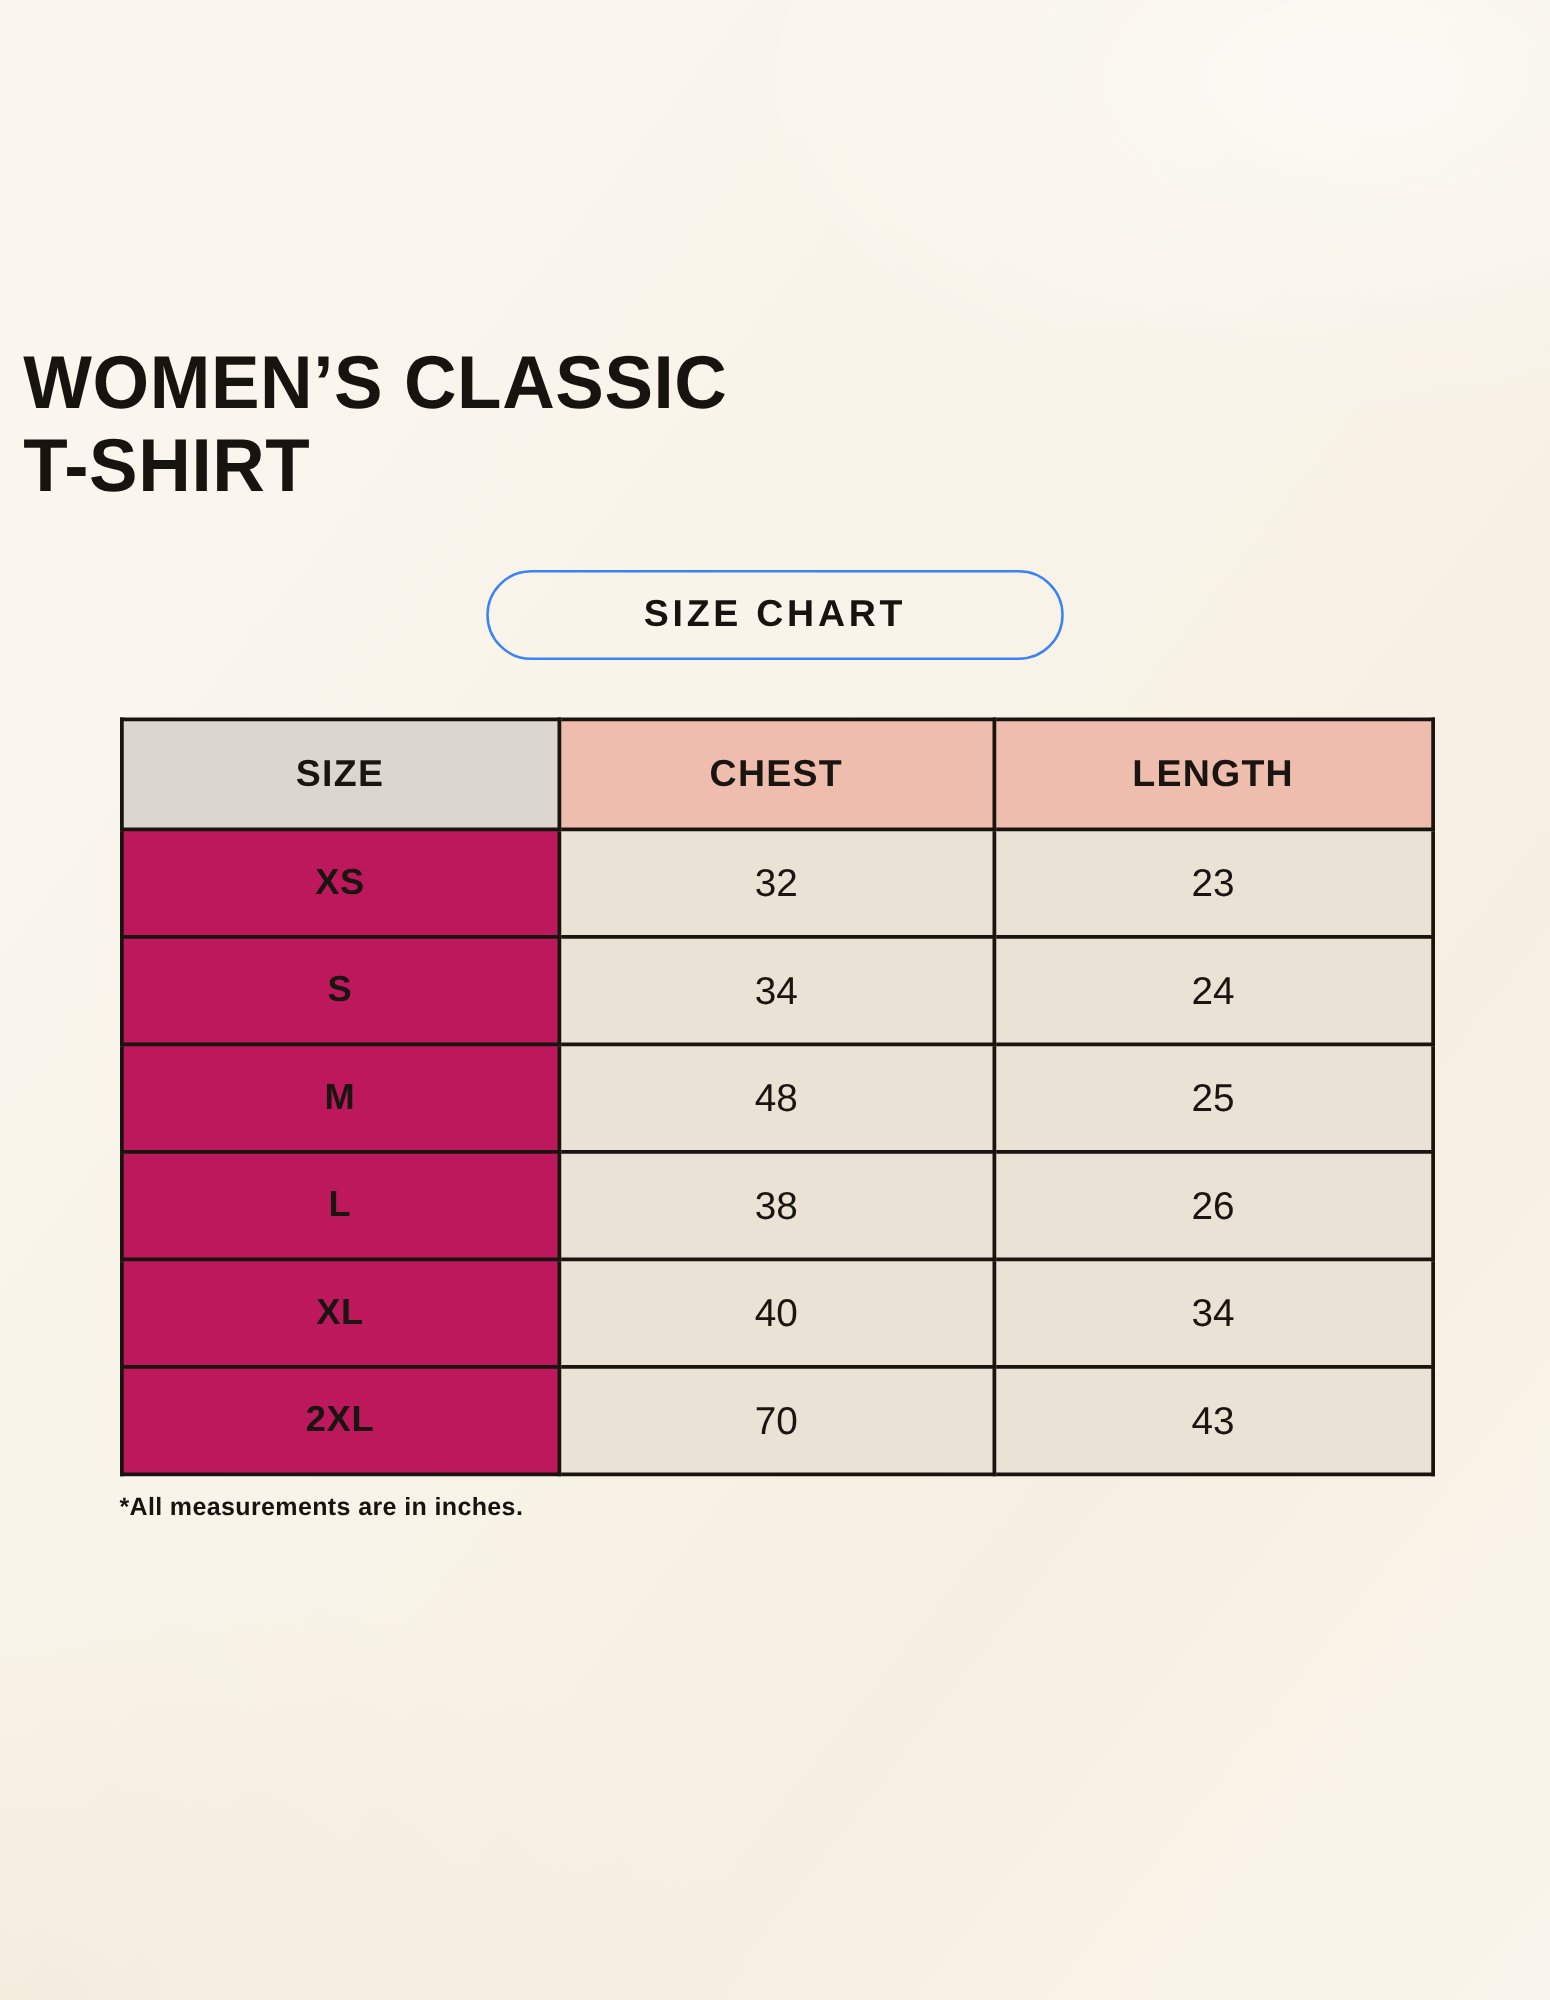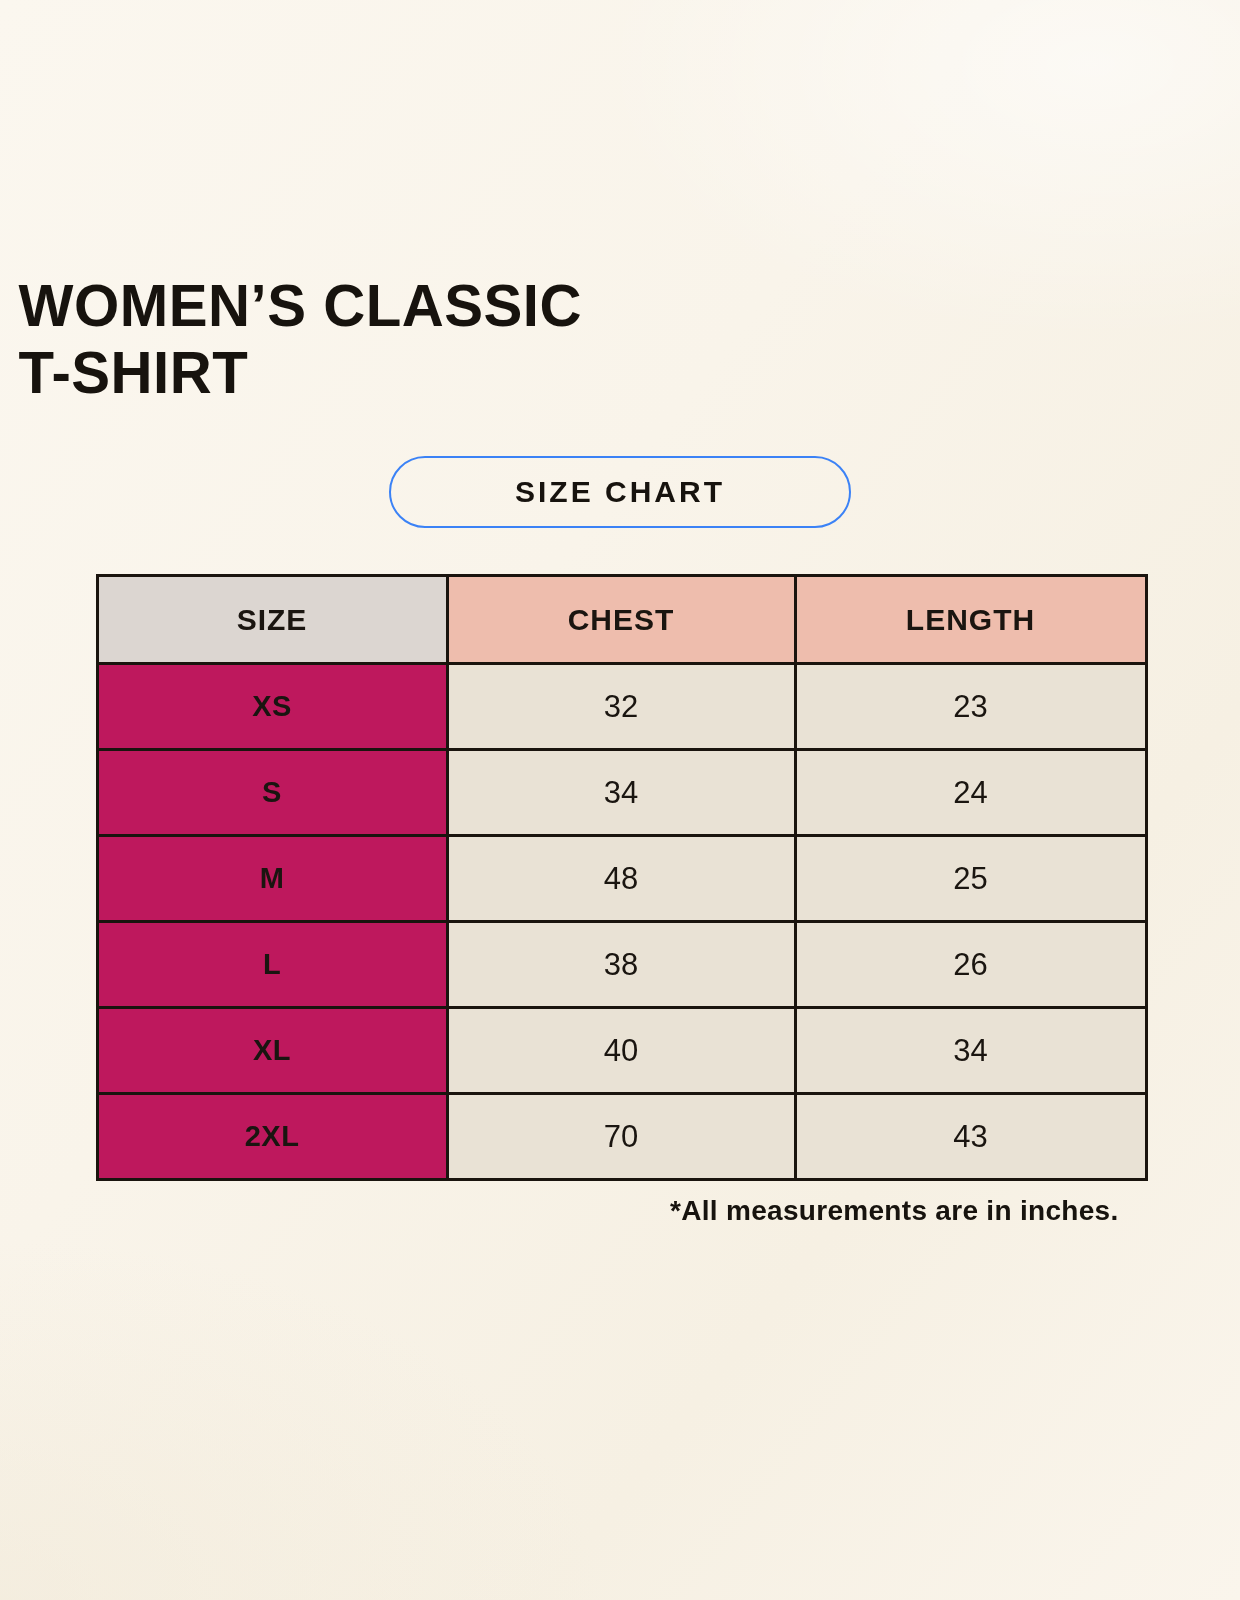--- a/index.html
+++ b/index.html
@@ -98,22 +98,22 @@
   }
   td.value-cell {
     background: #e9e2d5;
     font-size: 31px;
     font-weight: normal;
   }
 
   .footnote {
     margin-top: 14px;
     padding-right: 26px;
-    text-align: right;
-    font-size: 28px;
+    text-align: left;
+    font-size: 20px;
     font-weight: bold;
     letter-spacing: 0.3px;
     color: #17130e;
   }
 </style>
 </head>
 <body>
 
 <div class="page">
 

